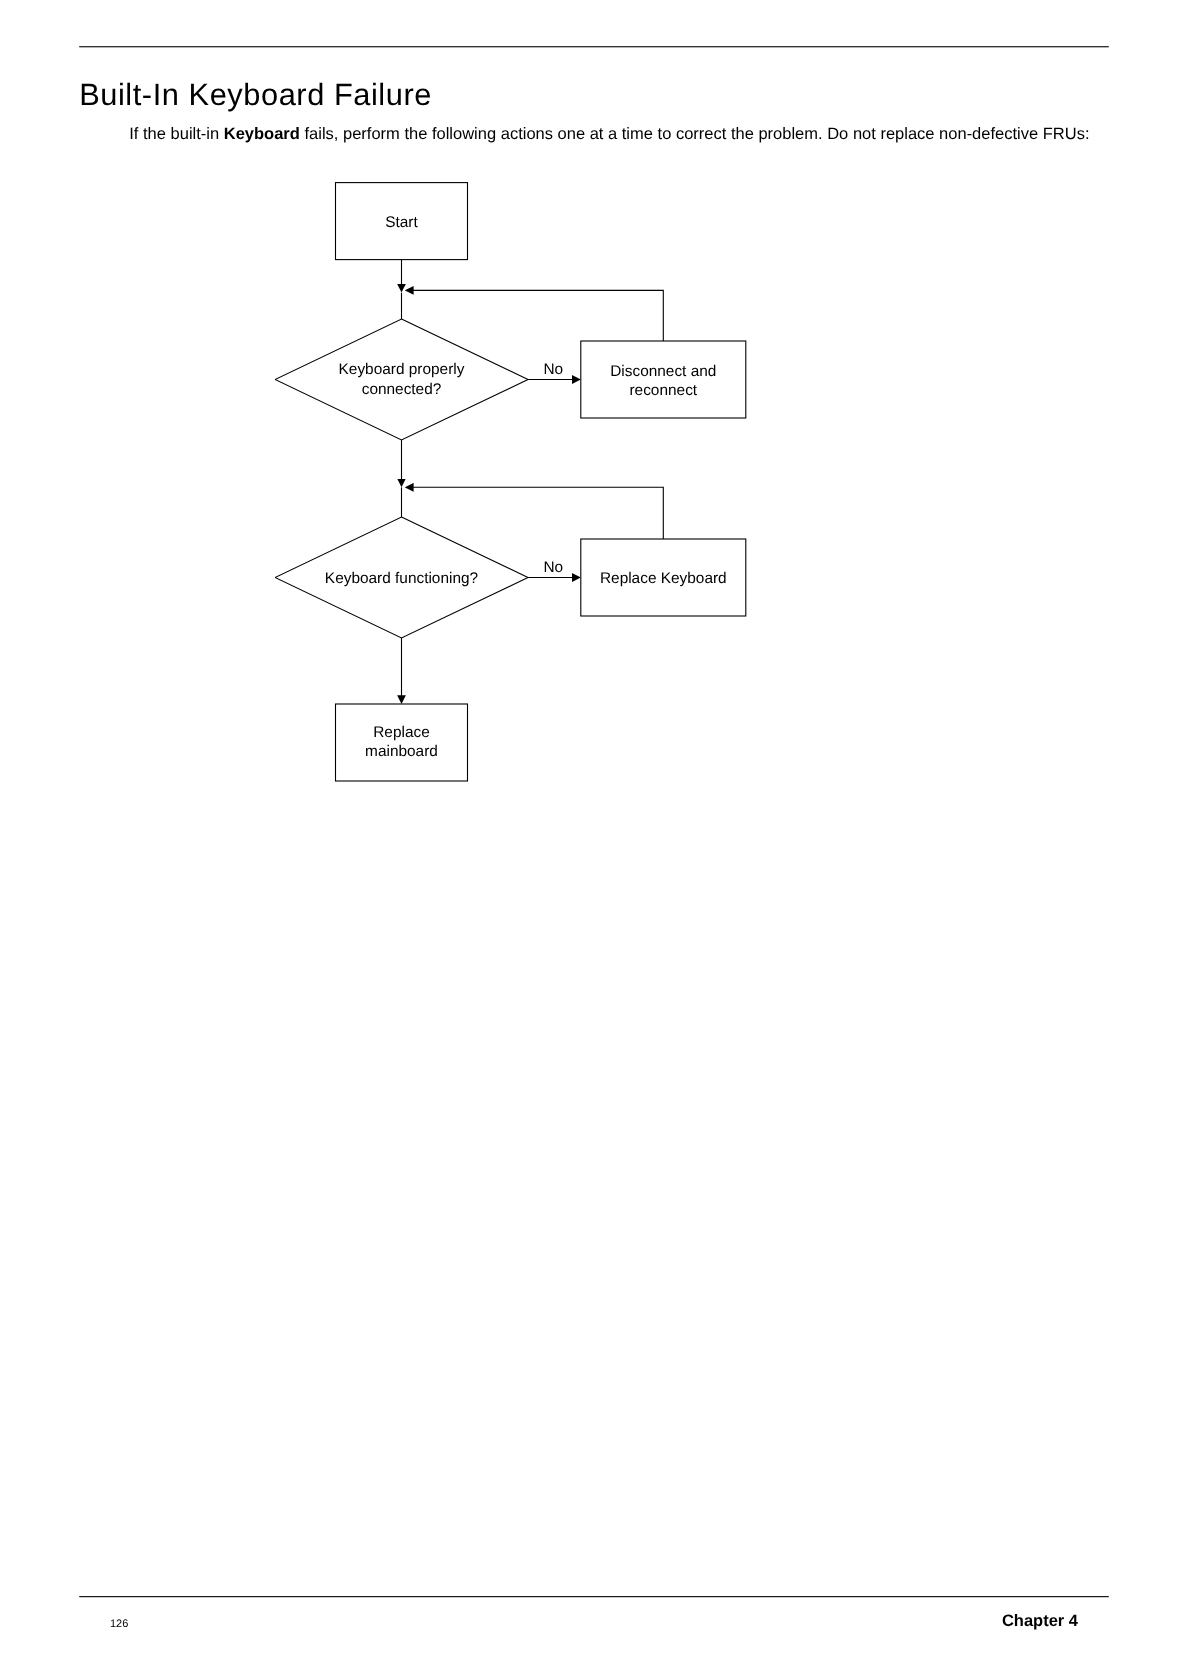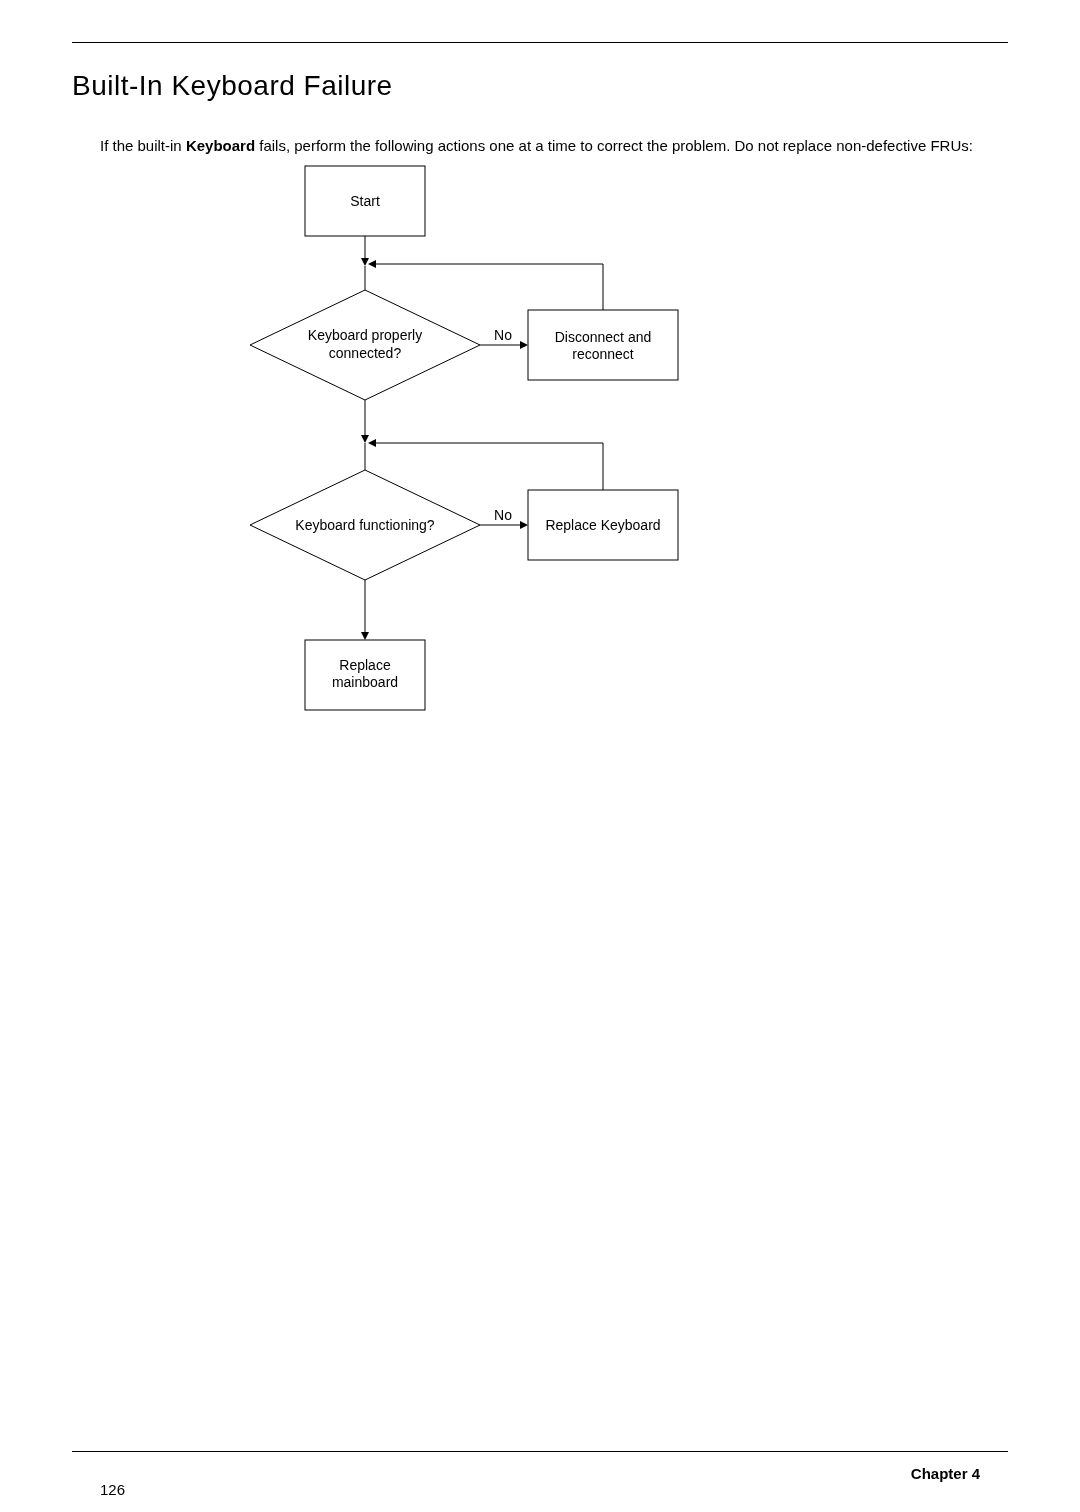--- a/index.html
+++ b/index.html
@@ -6,20 +6,21 @@
     margin: 0;
     font-family: Arial, Helvetica, sans-serif;
     background: #fff;
     color: #000;
   }
   .page {
     width: 1080px;
     height: 1512px;
     position: relative;
     box-sizing: border-box;
+    text-align: center;
   }
   .top-rule {
     position: absolute;
     top: 42px;
     left: 72px;
     right: 72px;
     border-top: 1px solid #000;
   }
   .bottom-rule {
     position: absolute;
@@ -35,27 +36,26 @@
     font-size: 28px;
     letter-spacing: 0.5px;
   }
   .intro {
     position: absolute;
     top: 112px;
     left: 100px;
     right: 72px;
     font-size: 15px;
     line-height: 1.35;
-    margin-top: 24px;
   }
   .footer-left {
     position: absolute;
-    bottom: 14px;
+    bottom: 30px;
     left: 100px;
-    font-size: 15px;
+    font-size: 10px;
   }
   .footer-right {
     position: absolute;
     bottom: 30px;
     right: 100px;
     font-size: 15px;
     font-weight: bold;
   }
   
   .flow {

